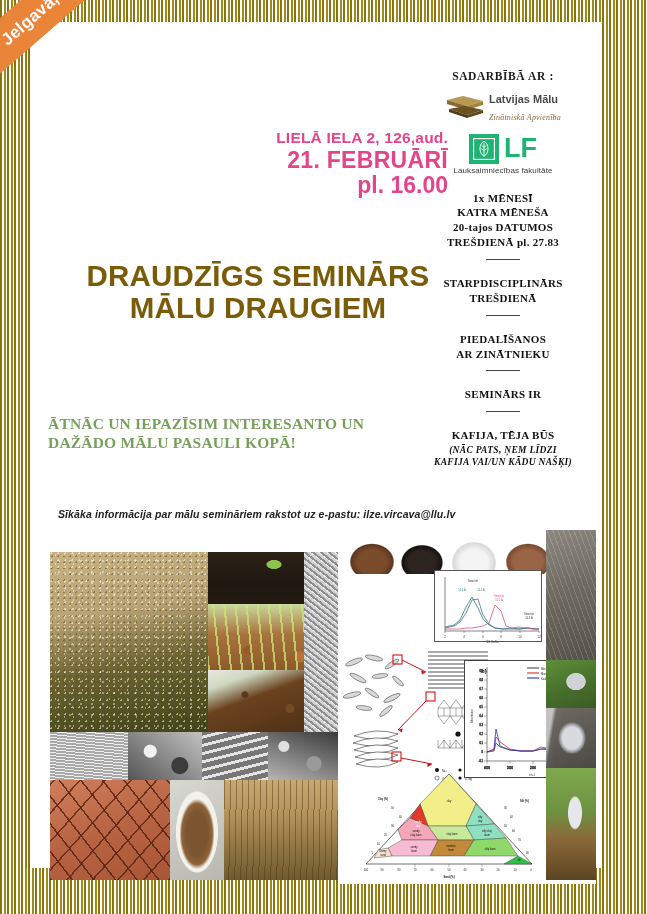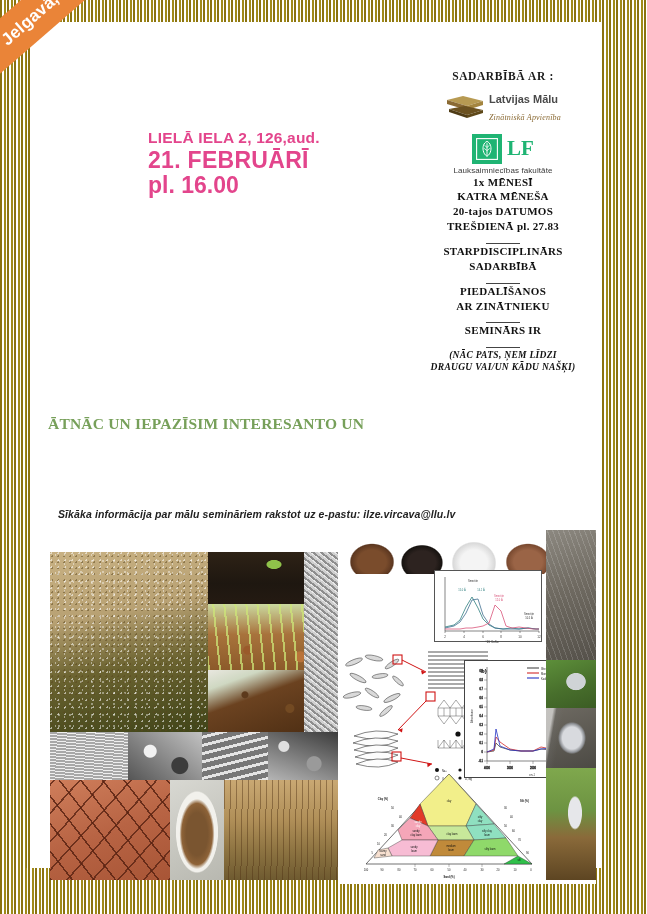--- a/index.html
+++ b/index.html
@@ -75,32 +75,32 @@
   #lmza-text { text-align:left; line-height:1.05;}
   #lmza-name { font-size:11px; color:#4a4a4a; font-weight:600; font-family:"Liberation Sans", sans-serif;}
   #lmza-sub  { font-size:8px; color:#8a6a34; font-style:italic; font-family:"Liberation Serif", serif; letter-spacing:.2px;}
 
   
   #lf-logo { display:flex; align-items:center; justify-content:center; gap:5px; margin:4px 0 2px 0;}
   #lf-mark {
     width:30px; height:30px; background:#1fb473;
     display:flex;align-items:center;justify-content:center;
   }
-  #lf-letters { color:#1fb473; font-weight:bold; font-size:21px; line-height:1;
-    font-family:Liberation Serif, serif;}
+  #lf-letters { color:#1fb473; font-weight:bold; font-size:27px; line-height:1;
+    font-family:Liberation Sans, sans-serif;}
   #lf-caption { font-size:8px; color:#3a3a3a; margin-top:2px; font-family:"Liberation Sans", sans-serif; letter-spacing:.1px;}
 
-  .rblock { font-size:11px; font-weight:bold; line-height:1.35;
+  .rblock { margin-top:16px; font-size:11px; font-weight:bold; line-height:1.35;
     letter-spacing:.3px; color:#111; }
   .divider { width:34px; height:0; border-top:1.3px solid #444; margin:9px auto 0 auto; }
   #coffee-note { font-size:9.5px; font-style:italic; font-weight:bold; line-height:1.25; margin-top:2px;}
 
   
   #date-block {
-    position:absolute; left:118px; top:108px; width:300px; text-align:left;
+    position:absolute; left:118px; top:108px; width:300px; text-align:right;
     color:#e3458c; font-weight:bold; line-height:1.05;
   }
   #venue-line { font-size:15.5px; letter-spacing:0.2px; }
   #date-line  { font-size:23px; margin-top:2px; letter-spacing:0.3px;}
   #time-line  { font-size:23px; margin-top:1px;}
 
   #title-block {
     position:absolute; left:18px; top:238px; width:420px; text-align:center;
     color:#7a5c08; font-weight:bold; font-size:29.5px; line-height:1.08;
     letter-spacing:0.2px;
@@ -266,52 +266,58 @@
     <div class="rblock">
       <div>1x MĒNESĪ</div>
       <div>KATRA MĒNEŠA</div>
       <div>20-tajos DATUMOS</div>
       <div>TREŠDIENĀ pl. 27.83</div>
     </div>
     <div class="divider"></div>
 
     <div class="rblock">
       <div>STARPDISCIPLINĀRS</div>
-      <div>SADARBĪBĀ</div>
+      <div>TREŠDIENĀ</div>
     </div>
     <div class="divider"></div>
 
     <div class="rblock">
       <div>PIEDALĪŠANOS</div>
       <div>AR ZINĀTNIEKU</div>
     </div>
     <div class="divider"></div>
 
     <div class="rblock">
       <div>SEMINĀRS IR</div>
     </div>
     <div class="divider"></div>
 
     <div class="rblock">
+      <div>KAFIJA, TĒJA BŪS</div>
       <div id="coffee-note">
         <div>(NĀC PATS, ŅEM LĪDZI</div>
-        <div>DRAUGU VAI/UN KĀDU NAŠĶI)</div>
+        <div>KAFIJA VAI/UN KĀDU NAŠĶI)</div>
       </div>
     </div>
   </div>
 
   <div id="date-block">
     <div id="venue-line">LIELĀ IELA 2, 126,aud.</div>
     <div id="date-line">21. FEBRUĀRĪ</div>
     <div id="time-line">pl. 16.00</div>
   </div>
 
+  <div id="title-block">
+    <div>DRAUDZĪGS SEMINĀRS</div>
+    <div>MĀLU DRAUGIEM</div>
+  </div>
 
   <div id="subtitle-block">
     <div>ĀTNĀC UN IEPAZĪSIM INTERESANTO UN</div>
+    <div>DAŽĀDO MĀLU PASAULI KOPĀ!</div>
   </div>
 
   <div id="email-line">Sīkāka informācija par mālu semināriem rakstot uz e-pastu: ilze.vircava@llu.lv</div>
 
   <div id="collage">
 
     <div class="ph t-sandy" style="left:22px;  top:22px;  width:158px; height:180px;"></div>
     <div class="ph t-seedling" style="left:180px; top:22px;  width:132px; height:52px;"></div>
     <div class="ph t-sprouts" style="left:180px; top:74px;  width:132px; height:66px;"></div>
     <div class="ph t-potting" style="left:180px; top:140px; width:132px; height:62px;"></div>

